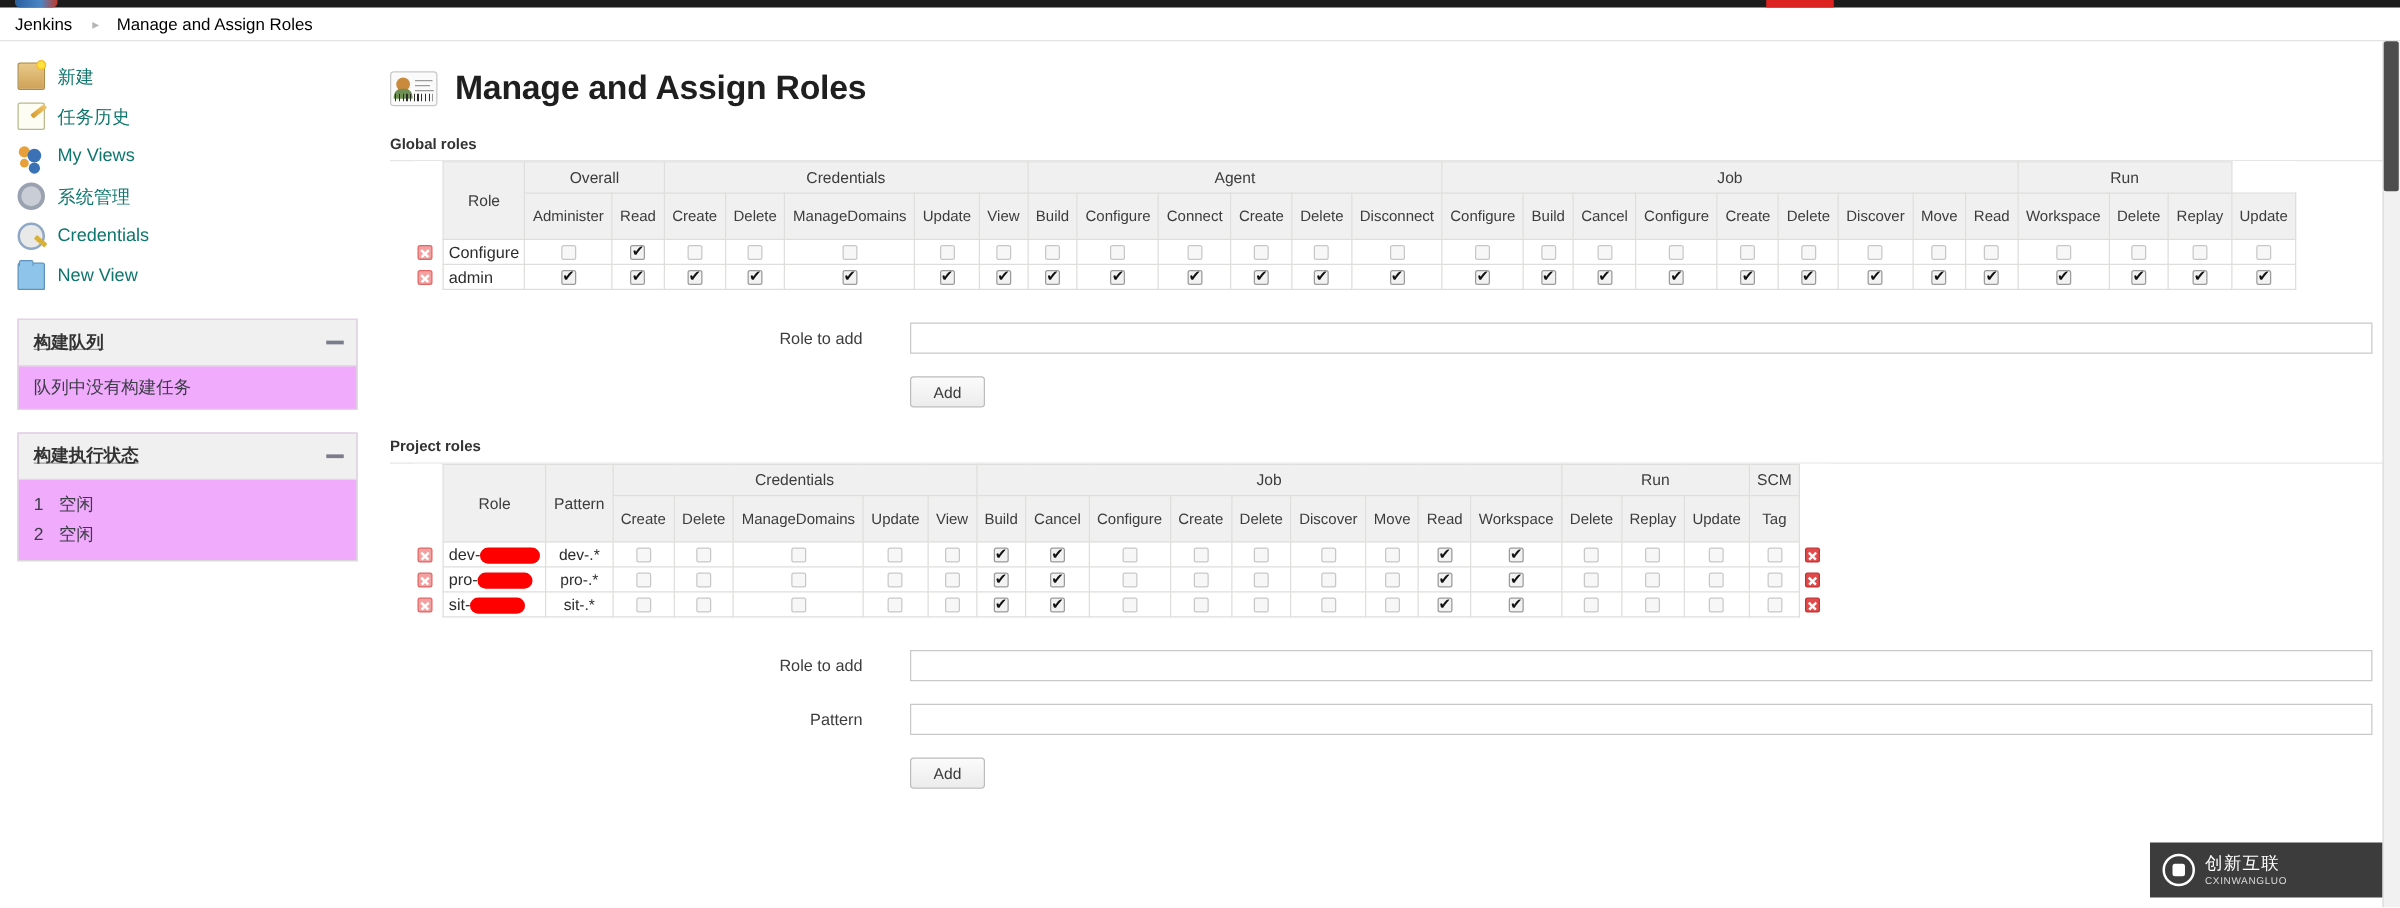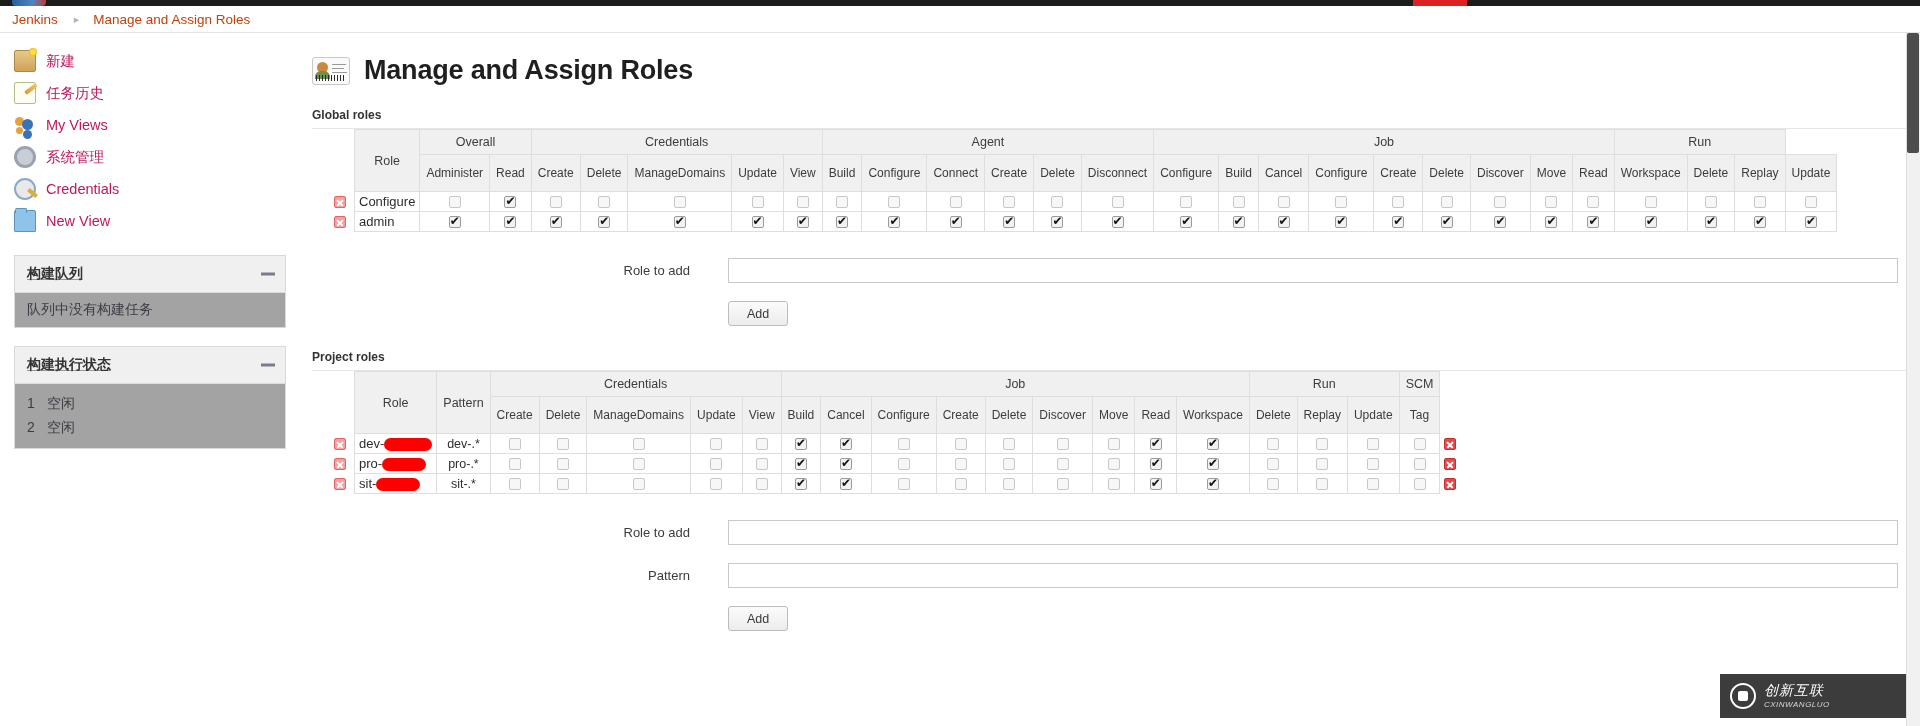--- a/index.html
+++ b/index.html
@@ -33,38 +33,38 @@
   
   .breadcrumb-bar {
     height: 27px;
     border-bottom: 1px solid #e3e3e3;
     background: #fff;
     display: flex; align-items: center;
     padding-left: 12px;
     font-size: 13.5px;
     color: #4a4a55;
   }
-  .breadcrumb-bar a { color: #c2410c; text-decoration: none; }
+  .breadcrumb-bar a { color: #000000; text-decoration: none; }
   .crumb-sep {
     color: #b5b5b5; font-size: 11px;
     margin: 0 14px 0 16px;
   }
 
   
   .page { display: flex; width: 1920px; height: 693px; }
   .sidebar { width: 300px; flex: 0 0 300px; padding-top: 12px; }
   .main { flex: 1; padding: 22px 0 0 8px; position: relative; }
 
   
   .nav-list { list-style: none; margin: 0; padding: 0 0 0 14px; }
   .nav-item {
     display: flex; align-items: center;
     height: 32px;
     font-size: 14.5px;
-    color: #be185d;
+    color: #0f766e;
     cursor: pointer;
   }
   .nav-label { margin-left: 10px; }
   .nav-ico { width: 22px; height: 22px; flex: 0 0 22px; position: relative; }
 
   
   .ico-new { background: linear-gradient(#e8c98a,#cfa257); border:1px solid #b08a45; border-radius:2px; }
   .ico-new:after { content:""; position:absolute; right:-2px; top:-3px; width:8px; height:8px;
       background: radial-gradient(circle,#ffe23d 40%, #f0b31c 70%); border-radius:50%; }
   .ico-people:before { content:""; position:absolute; left:1px; top:3px; width:9px;height:9px;border-radius:50%;
@@ -76,21 +76,21 @@
       background:linear-gradient(90deg,#d89b2c,#f0c56a); transform:rotate(-38deg); border-radius:1px; }
   .ico-gear { border-radius:50%; background:#c9cdd6; border:3px solid #9aa2b1; }
   .ico-cred { background:#e9e9e9; border-radius:50%; border:2px solid #8fa8c6; }
   .ico-cred:after { content:""; position:absolute; left:11px; top:11px; width:11px;height:4px;
       background:#d8b13a; transform:rotate(40deg); border-radius:1px; }
   .ico-folder { background:#8fc4ea; border:1px solid #5d93bd; border-radius:2px 2px 1px 1px; }
   .ico-folder:before { content:""; position:absolute; left:0; top:-3px; width:10px;height:4px;
       background:#8fc4ea; border:1px solid #5d93bd; border-bottom:0; border-radius:2px 2px 0 0; }
 
   
-  .widget { margin: 18px 14px 0 14px; border: 1px solid #d9d9d9; background: #a3a3a3; }
+  .widget { margin: 18px 14px 0 14px; border: 1px solid #d9d9d9; background: #f0abfc; }
   .widget-head {
     background: #f0f0f0; border-bottom: 1px solid #dcdcdc;
     padding: 9px 12px; font-weight: bold; font-size: 14px;
     color: #333; position: relative; display:flex; align-items:center;
   }
   .widget-head .wh-title { text-decoration: underline; text-decoration-color:#999; }
   .collapse-handle {
     position: absolute; right: 10px; top: 50%; transform: translateY(-50%);
     width: 14px; height: 3px; background: #7b7b8c; cursor: pointer;
   }
@@ -226,21 +226,21 @@
   }
   .wm-logo {
     width: 26px; height: 26px; flex: 0 0 26px;
     border: 2px solid #fff; border-radius: 50%;
     position: relative;
   }
   .wm-logo:after {
     content: ""; position: absolute; left: 6px; top: 6px;
     width: 10px; height: 10px; background: #fff; border-radius: 2px;
   }
-  .wm-text { display: flex; flex-direction: column; line-height: 1.25; font-style: italic; }
+  .wm-text { display: flex; flex-direction: column; line-height: 1.25; }
   .wm-cn { font-size: 14px; letter-spacing: 1px; }
   .wm-en { font-size: 8px; letter-spacing: .5px; color: #d6d6d6; }
   .scroll-track {
     position: absolute; right: 0; top: 0; width: 14px; height: 693px;
     background: #f1f1f1; border-left: 1px solid #dcdcdc;
   }
   .scroll-thumb {
     position: absolute; right: 1px; top: 0; width: 12px; height: 120px;
     background: #4d4d4d; border-radius: 2px;
   }

